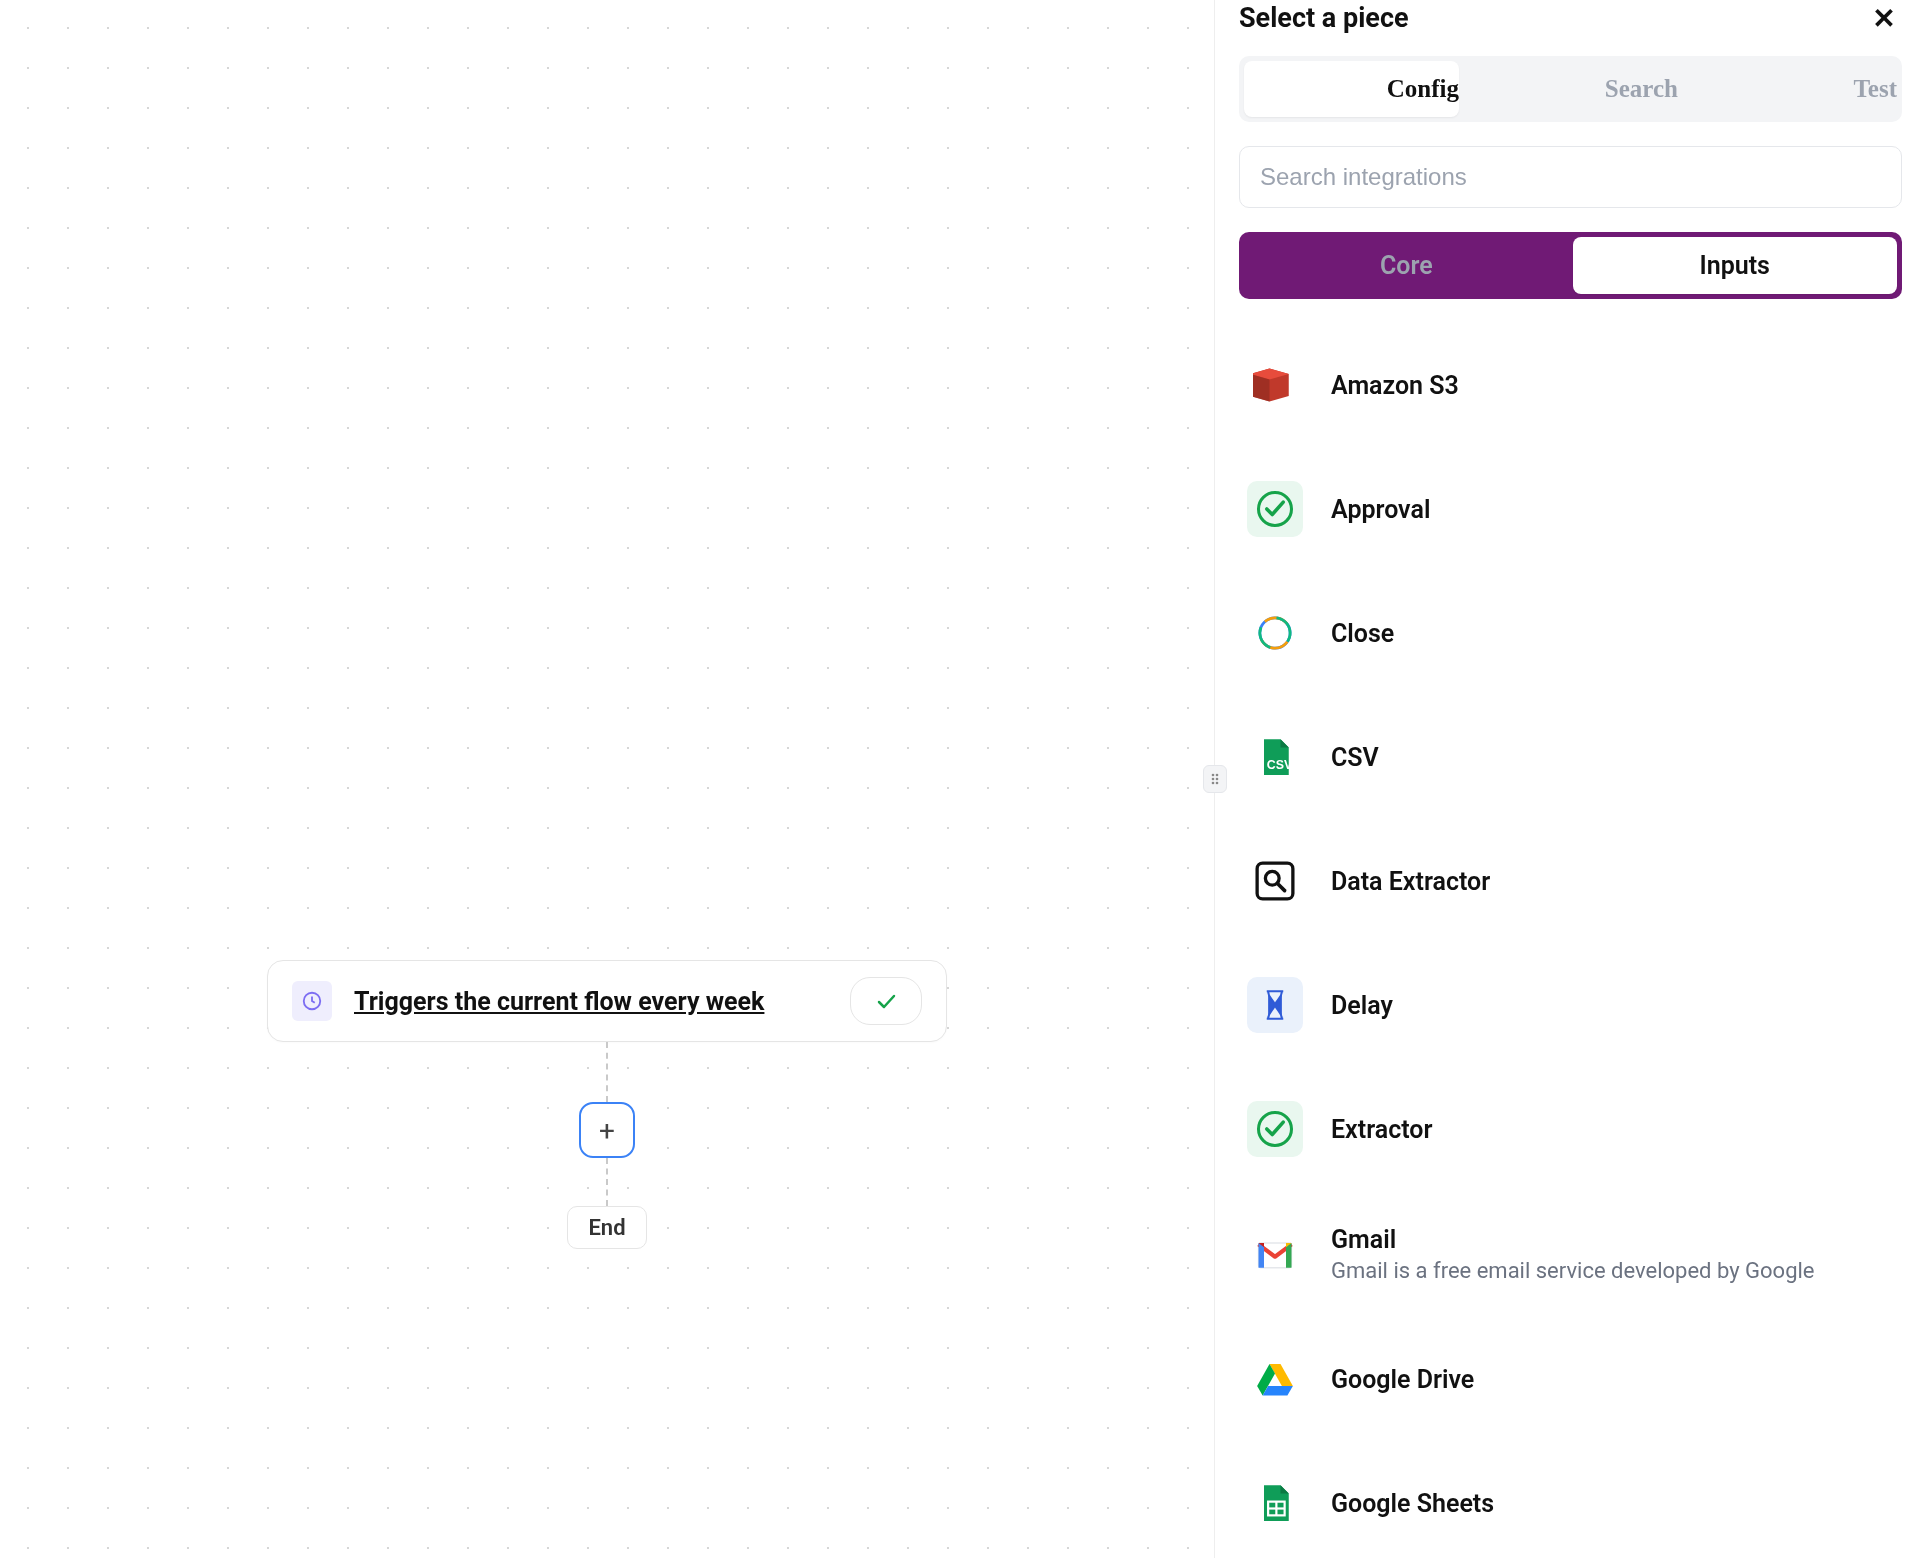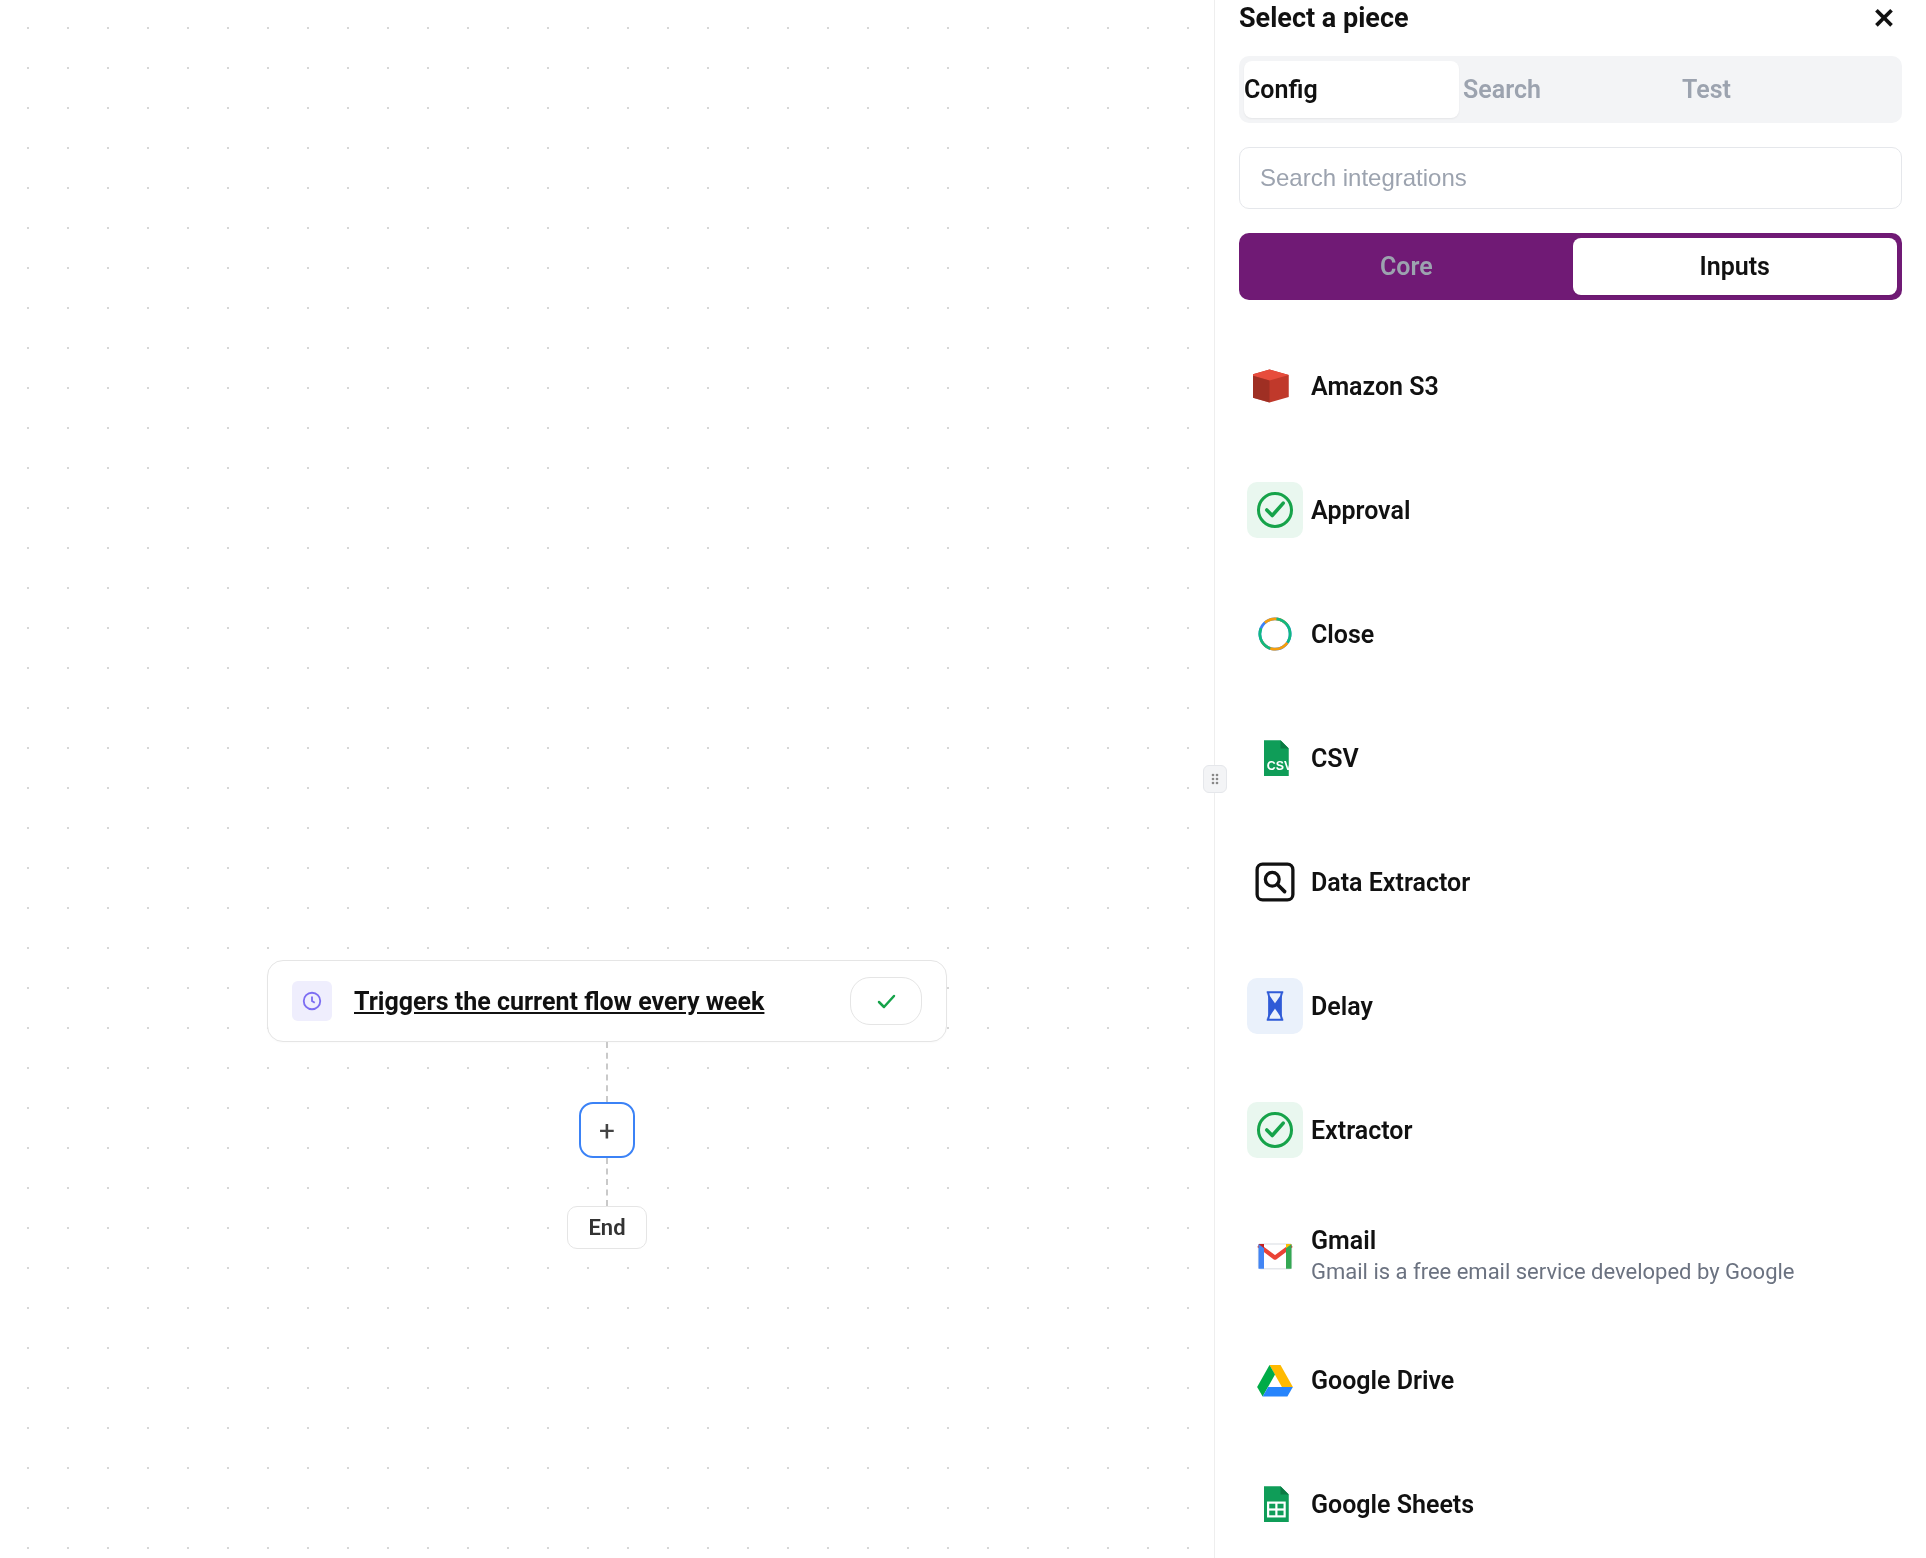--- a/index.html
+++ b/index.html
@@ -128,27 +128,28 @@
 
   .seg-tabs {
     display: flex;
     background: #f3f4f6;
     border-radius: 10px;
     padding: 5px;
     gap: 4px;
   }
   .seg-tab {
     flex: 1 1 0;
-    text-align: left;
+    text-align: right;
     padding: 14px 0;
     border-radius: 8px;
     font-size: 25px;
     font-weight: 600;
     color: #9ca3af;
     cursor: pointer;
+    font-family: Liberation Serif, serif;
   }
   .seg-tab.active {
     background: #fff;
     color: #111;
     box-shadow: 0 1px 2px rgba(0,0,0,0.06);
   }
 
   .search-box {
     margin-top: 24px;
   }
@@ -194,21 +195,21 @@
     padding-right: 6px;
     position: relative;
   }
   .plugin-list::-webkit-scrollbar { width: 10px; }
   .plugin-list::-webkit-scrollbar-thumb { background: #d1d5db; border-radius: 5px; }
   .plugin-list::-webkit-scrollbar-track { background: transparent; }
 
   .plugin-item {
     display: flex;
     align-items: center;
-    gap: 8px;
+    gap: 28px;
     padding: 34px 8px;
     cursor: pointer;
   }
   .plugin-icon {
     width: 56px; height: 56px;
     border-radius: 10px;
     display: flex; align-items: center; justify-content: center;
     flex: 0 0 auto;
   }
   .plugin-text { display: flex; flex-direction: column; gap: 4px; }

